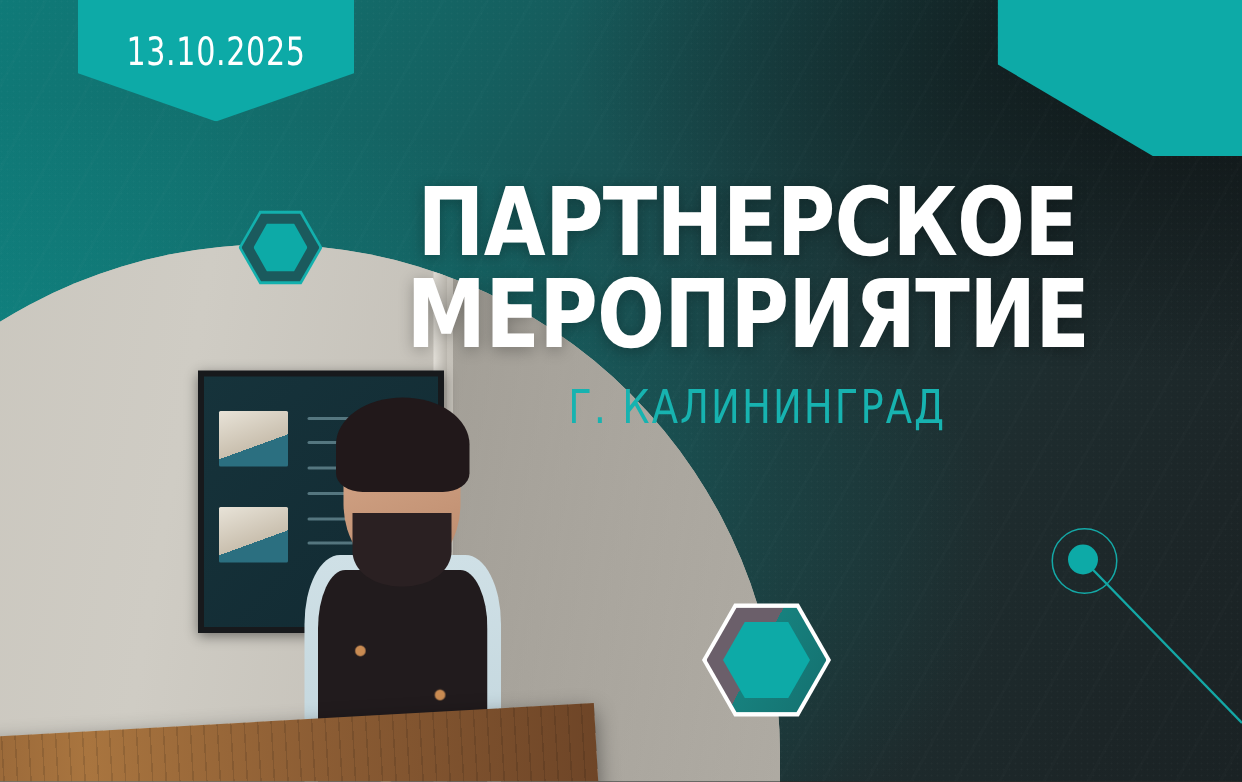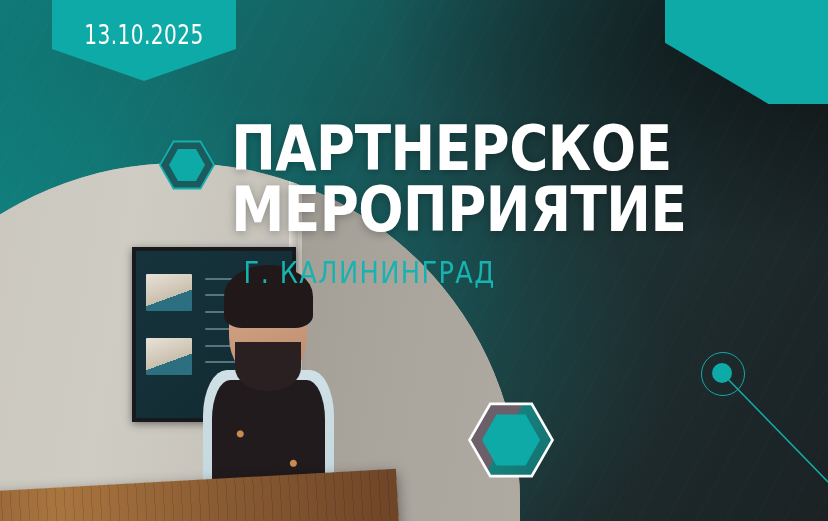--- a/index.html
+++ b/index.html
@@ -234,22 +234,22 @@
   }
   .marker-circle-dot{
     position:absolute; left:712px; top:363px;
     width:20px; height:20px; border-radius:50%;
     background:#0daaa7;
   }
 
   
   .title-block{
     position:absolute;
-    right:14px; top:118px;
-    text-align:left;
+    right:38px; top:118px;
+    text-align:center;
     width:620px;
   }
   .title-line{
     color:#ffffff;
     font-family:"Liberation Sans Narrow","DejaVu Sans Condensed","Liberation Sans",sans-serif;
     font-weight:700;
     font-size:63px;
     line-height:.97;
     letter-spacing:-.5px;
     transform:scaleX(.94);

